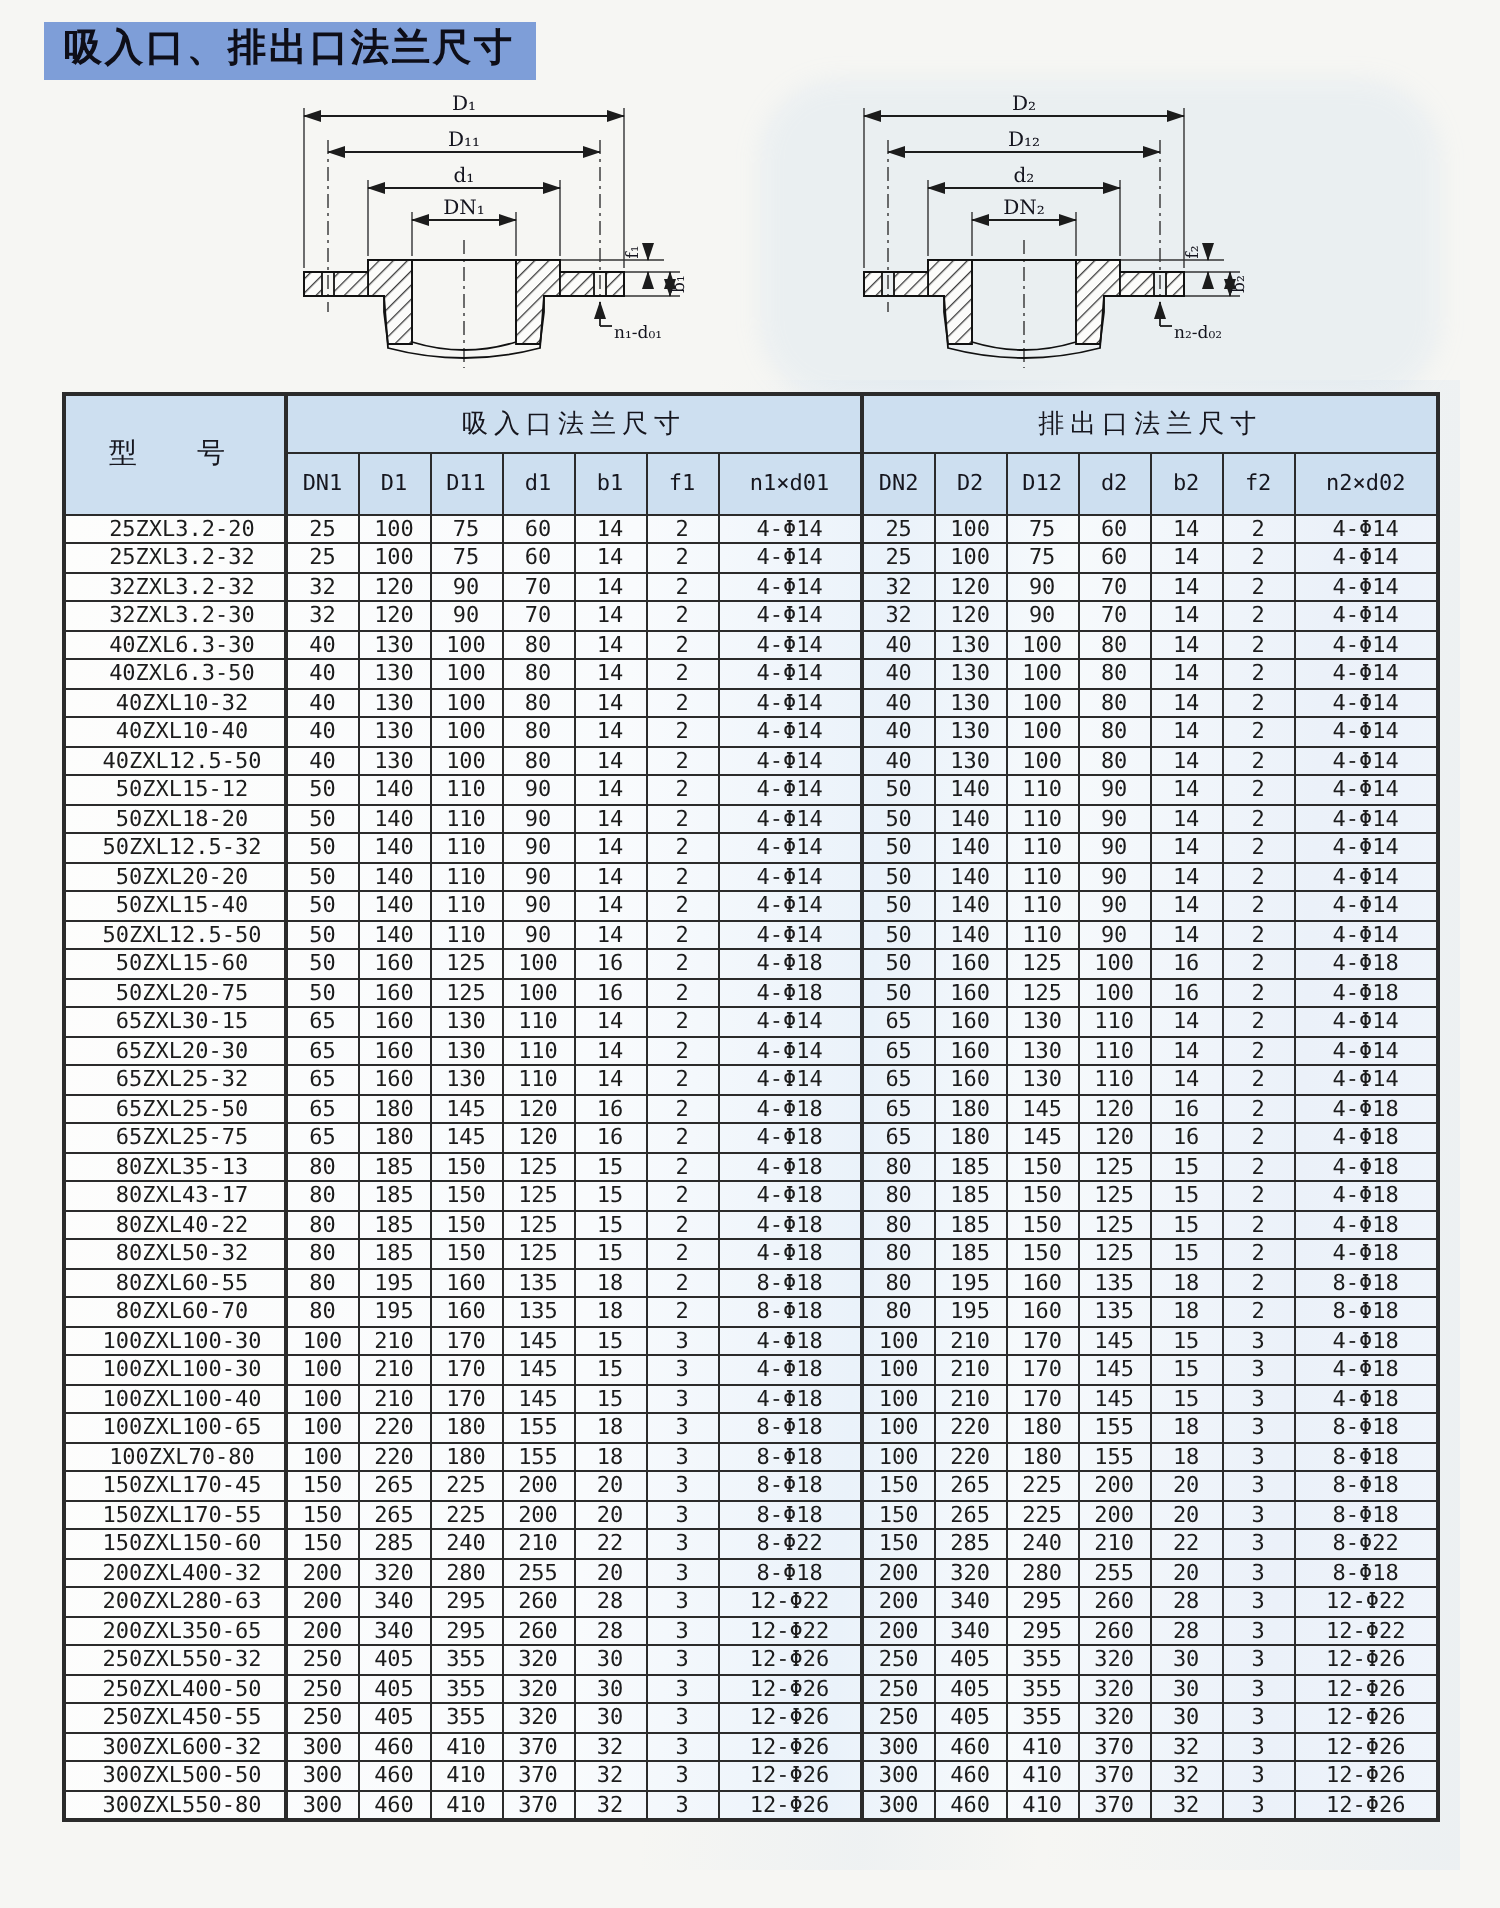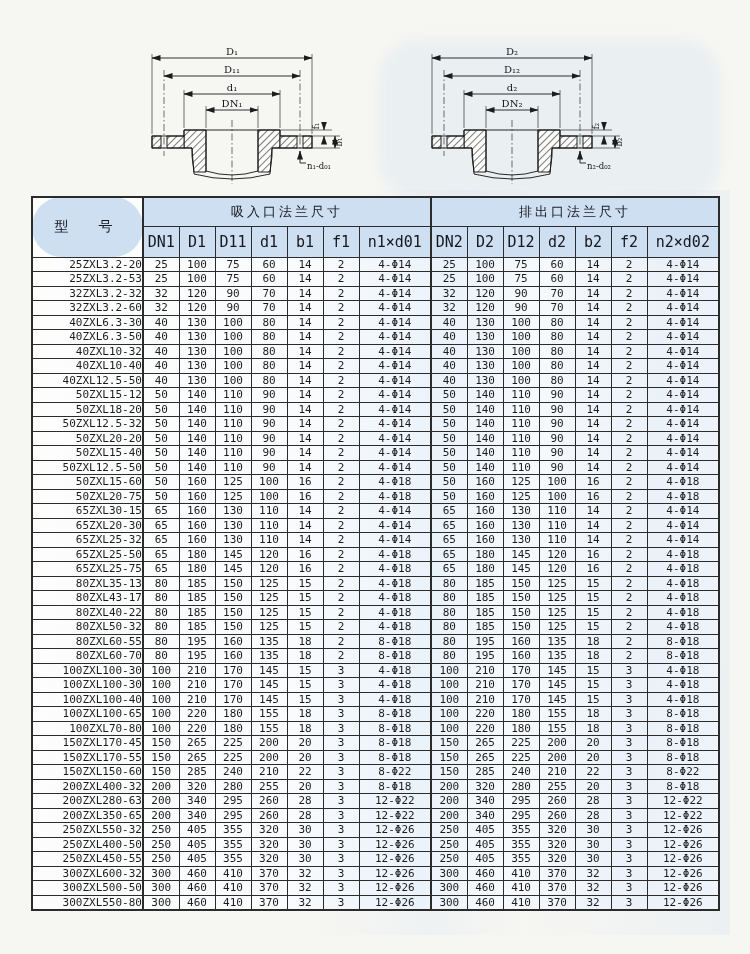--- a/index.html
+++ b/index.html
@@ -24,36 +24,37 @@
   svg text.small{font-size:8.5px;}
   table.flange{
     position:absolute;left:31px;top:196px;width:688px;
     border-collapse:collapse;table-layout:fixed;
     background:linear-gradient(93deg,#fdfdfc 0%,#f9fbfd 40%,#eaf2fa 58%,#f7fafc 70%,#ebf1f9 88%,#eff4fb 100%);
     border:2px solid var(--table-border);
   }
   table.flange th,table.flange td{border:1px solid var(--table-border);overflow:hidden;white-space:nowrap;}
   table.flange thead th{background:var(--header-bg);color:#16161e;font-weight:normal;}
   tr.group-row th{height:29px;font-size:13px;font-weight:600;letter-spacing:3px;}
-  tr.group-row th.model-h{font-size:14px;letter-spacing:8px;border-radius:30px;}
-  tr.col-row th{height:31px;font-family:"DejaVu Sans Mono","Liberation Mono",monospace;font-size:15px;}
+  tr.group-row th.model-h{font-size:14px;letter-spacing:8px;}
+  tr.col-row th{height:31px;font-family:"DejaVu Sans Mono","Liberation Mono",monospace;font-size:11px;}
   tbody td{
     text-align:center;font-family:"DejaVu Sans Mono","Liberation Mono",monospace;
     font-size:11px;color:var(--text);height:13.95px;line-height:13.5px;padding:0;
   }
-  tbody td.model{text-align:right;padding-left:7px;margin-top:20px;}
+  tbody td.model{text-align:center;padding-left:7px;margin-top:20px;}
   .sep{border-left-width:2px !important;}
 </style>
 </head>
 <body>
 
 <div class="page">
   <div class="scan-tint tint-a"></div>
   <div class="scan-tint tint-b"></div>
 
+  <div class="title-bar">吸入口、排出口法兰尺寸</div>
 
   <svg class="diagram left" width="212" height="142" viewBox="0 0 212 142">
     <defs>
       <pattern id="hatchL" width="5" height="5" patternUnits="userSpaceOnUse" patternTransform="rotate(45)">
         <rect width="5" height="5" fill="#fcfcfa"></rect>
         <line x1="0" y1="0" x2="0" y2="5" stroke="#3a3a3a" stroke-width="1.3"></line>
       </pattern>
       <marker id="aL" markerWidth="9" markerHeight="6" refX="8.5" refY="3" orient="auto-start-reverse" markerUnits="userSpaceOnUse">
         <path d="M0,0 L9,3 L0,6 Z" fill="#1c1c1c"></path>
       </marker>
@@ -218,21 +219,21 @@
           <td>4-Φ14</td>
           <td class="sep">25</td>
           <td>100</td>
           <td>75</td>
           <td>60</td>
           <td>14</td>
           <td>2</td>
           <td>4-Φ14</td>
         </tr>
         <tr>
-          <td class="model">25ZXL3.2-53</td>
+          <td class="model">25ZXL3.2-32</td>
           <td class="sep">25</td>
           <td>100</td>
           <td>75</td>
           <td>60</td>
           <td>14</td>
           <td>2</td>
           <td>4-Φ14</td>
           <td class="sep">25</td>
           <td>100</td>
           <td>75</td>
@@ -252,21 +253,21 @@
           <td>4-Φ14</td>
           <td class="sep">32</td>
           <td>120</td>
           <td>90</td>
           <td>70</td>
           <td>14</td>
           <td>2</td>
           <td>4-Φ14</td>
         </tr>
         <tr>
-          <td class="model">32ZXL3.2-60</td>
+          <td class="model">32ZXL3.2-30</td>
           <td class="sep">32</td>
           <td>120</td>
           <td>90</td>
           <td>70</td>
           <td>14</td>
           <td>2</td>
           <td>4-Φ14</td>
           <td class="sep">32</td>
           <td>120</td>
           <td>90</td>

